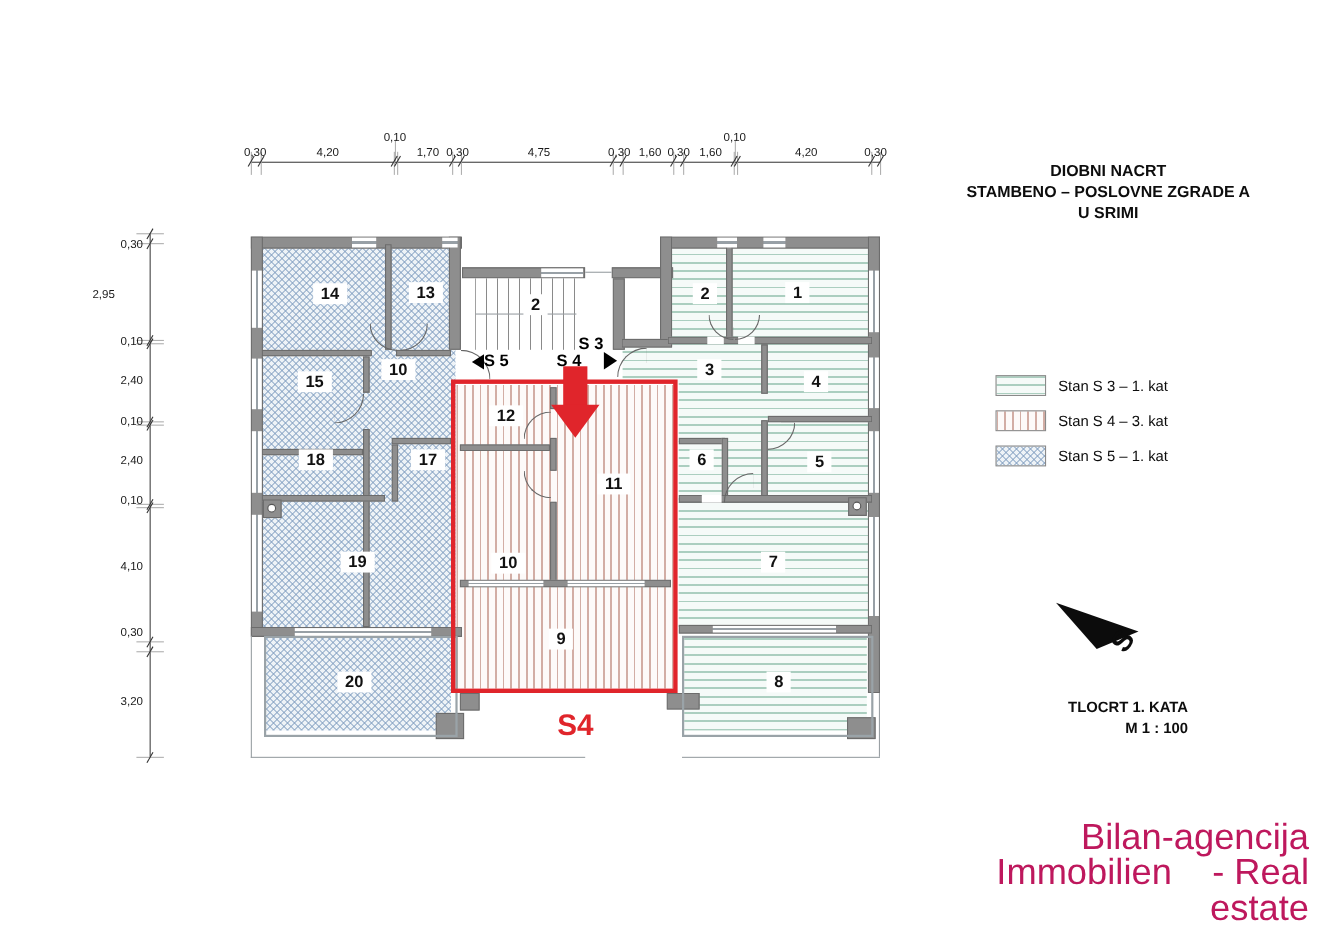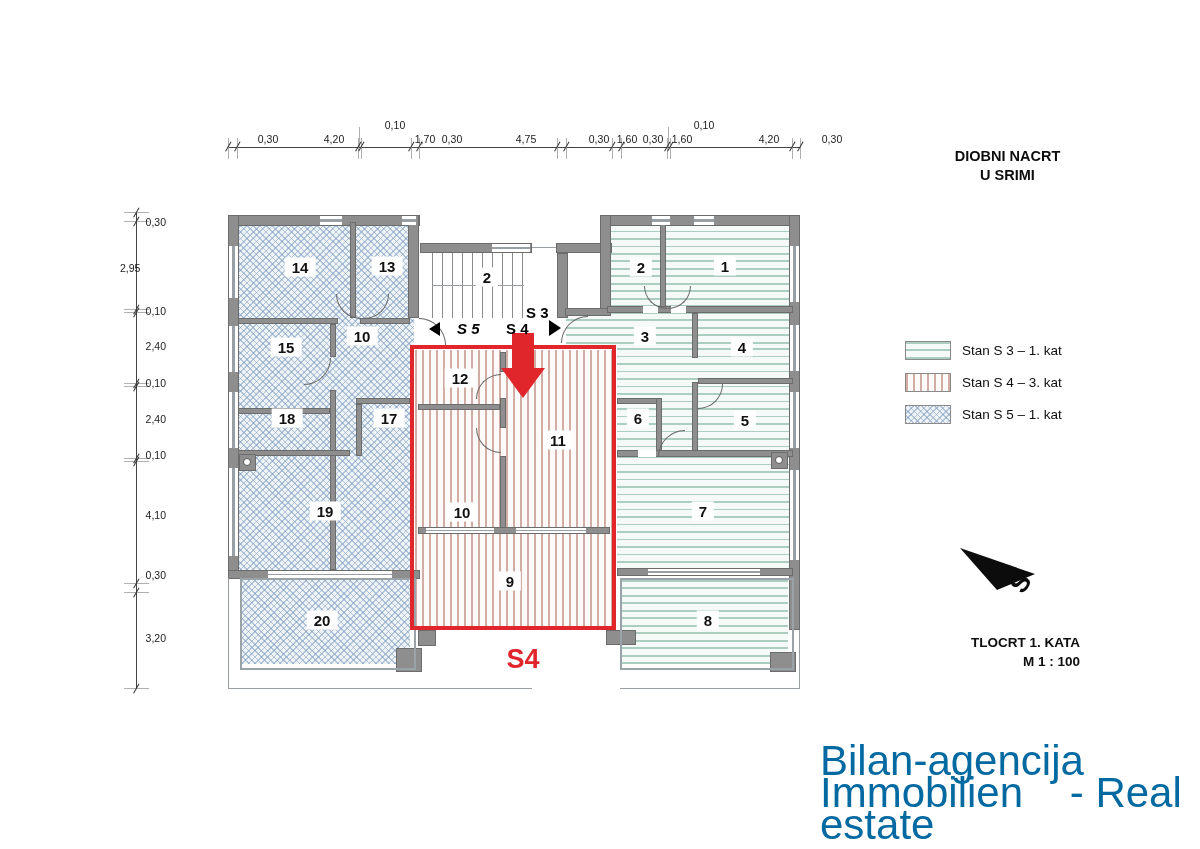--- a/index.html
+++ b/index.html
@@ -26,21 +26,21 @@
   .mark::after{content:'';position:absolute;left:4px;top:4px;width:8px;height:8px;border-radius:50%;
       background:#fff;border:1px solid #555;box-sizing:border-box;}
   .arc{z-index:4;}
   .arc.tl{border-top:1.5px solid #666;border-left:1.5px solid #666;border-top-left-radius:100%;}
   .arc.tr{border-top:1.5px solid #666;border-right:1.5px solid #666;border-top-right-radius:100%;}
   .arc.bl{border-bottom:1.5px solid #666;border-left:1.5px solid #666;border-bottom-left-radius:100%;}
   .arc.br{border-bottom:1.5px solid #666;border-right:1.5px solid #666;border-bottom-right-radius:100%;}
   
   .rl{transform:translate(-50%,-50%);background:#fff;padding:1px 7px;font-weight:bold;font-size:15px;
       color:#111;z-index:8;white-space:nowrap;}
-  .dim{font-size:10.5px;color:#1a1a1a;z-index:9;white-space:nowrap;margin-left:36px;}
+  .dim{font-size:10.5px;color:#1a1a1a;z-index:9;white-space:nowrap;}
   .dline{background:#444;z-index:2;}
   .tick{background:#b0b0b0;z-index:2;}
   .slash{width:11px;height:1.4px;background:#333;transform:rotate(-60deg);z-index:3;}
   
   #s4-border{border:4px solid #e0252b;box-sizing:border-box;z-index:5;}
   #arrow-shaft{background:#e0252b;z-index:6;}
   #arrow-head{width:0;height:0;border-left:22px solid transparent;border-right:22px solid transparent;
       border-top:30px solid #e0252b;z-index:6;}
   .nav{font-weight:bold;font-size:15px;color:#000;z-index:9;white-space:nowrap;}
   .tri-l{width:0;height:0;border-top:7px solid transparent;border-bottom:7px solid transparent;
@@ -49,22 +49,22 @@
       border-left:12px solid #000;z-index:9;}
   #s4-caption{width:90px;text-align:center;color:#e0252b;font-weight:bold;font-size:27px;z-index:9;}
   
   #title-block{left:855px;top:147px;width:305px;text-align:center;font-weight:bold;font-size:14.5px;
       line-height:19px;color:#0d0d0d;z-index:9;}
   .lrow{display:flex;align-items:center;margin-bottom:13px;}
   .sw{width:46px;height:19px;border:1px solid #8a8a8a;margin-right:11px;box-sizing:border-box;}
   .llab{font-weight:normal;font-size:13.5px;color:#0d0d0d;}
   #caption-block{left:900px;top:633px;width:180px;text-align:right;font-weight:bold;font-size:13.5px;
       line-height:19px;color:#0d0d0d;z-index:9;}
-  #watermark{left:820px;top:745px;width:370px;text-align:left;font-size:42px;line-height:32px;
-      color:#0369a1;z-index:9;}
+  #watermark{left:820px;top:745px;width:370px;text-align:right;font-size:33px;line-height:32px;
+      color:#be185d;z-index:9;}
 </style>
 </head>
 <body>
 
 <div id="canvas">
 
   <div id="plan" class="a" style="left:0;top:0;width:1200px;height:849px;">
       <div class="f5 a" style="left: 236px; top: 223px; width: 178px; height: 349px;"></div>
       <div class="f5 a" style="left: 242px; top: 580px; width: 168px; height: 84px;"></div>
       <div class="f3 a" style="left: 607px; top: 223px; width: 184px; height: 90px;"></div>
@@ -252,29 +252,30 @@
       <div class="dim a" style="left: 84px; top: 569px; width: 46px; text-align: right;">0,30</div>
       <div class="dim a" style="left: 84px; top: 632px; width: 46px; text-align: right;">3,20</div>
     </div>
 
   <div id="s4-border" class="a" style="left:410px;top:345px;width:206px;height:285px;"></div>
 
   <div id="arrow-shaft" class="a" style="left:512px;top:333px;width:22px;height:36px;"></div>
   <div id="arrow-head" class="a" style="left:501px;top:368px;"></div>
 
   <div class="tri-l a" style="left:429px;top:322px;"></div>
-  <span class="nav a" style="left:457px;top:320px;font-style:italic;">S 5</span>
+  <span class="nav a" style="left:440px;top:320px;">S 5</span>
   <span class="nav a" style="left:526px;top:304px;">S 3</span>
   <span class="nav a" style="left:506px;top:320px;">S 4</span>
   <div class="tri-r a" style="left:549px;top:320px;"></div>
 
   <div id="s4-caption" class="a" style="left:478px;top:644px;">S4</div>
 
   <div id="title-block" class="a">
     <div>DIOBNI NACRT</div>
+    <div>STAMBENO – POSLOVNE ZGRADE A</div>
     <div>U SRIMI</div>
   </div>
 
   <div class="a" style="left:905px;top:341px;z-index:9;">
     <div class="lrow">
       <span class="sw f3"></span>
       <span class="llab">Stan S 3 – 1. kat</span>
     </div>
     <div class="lrow">
       <span class="sw f4"></span>

